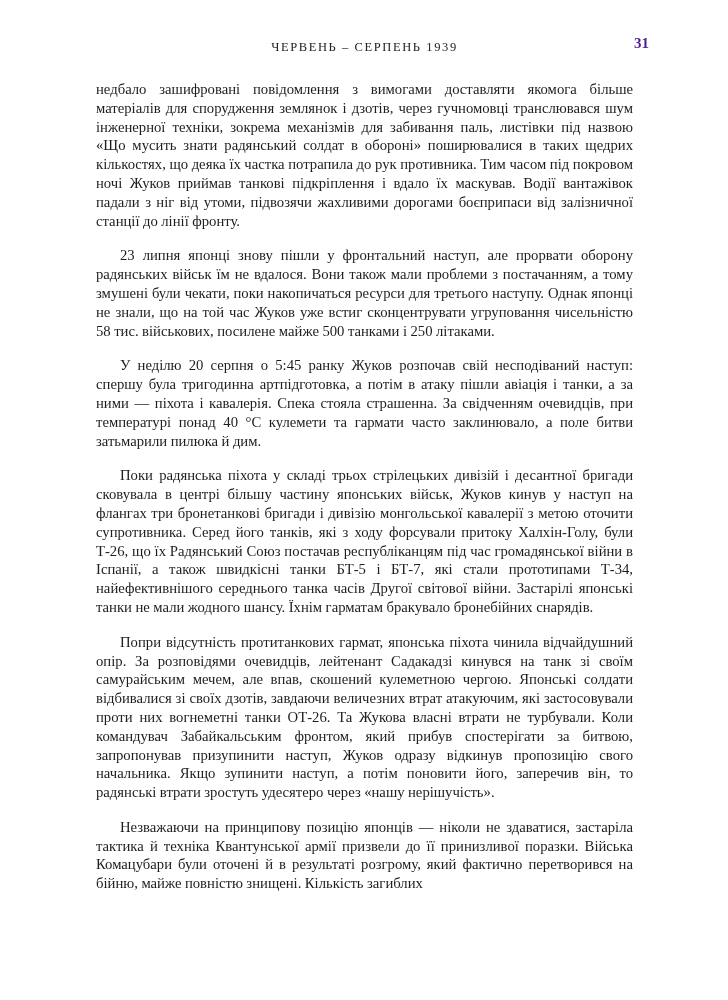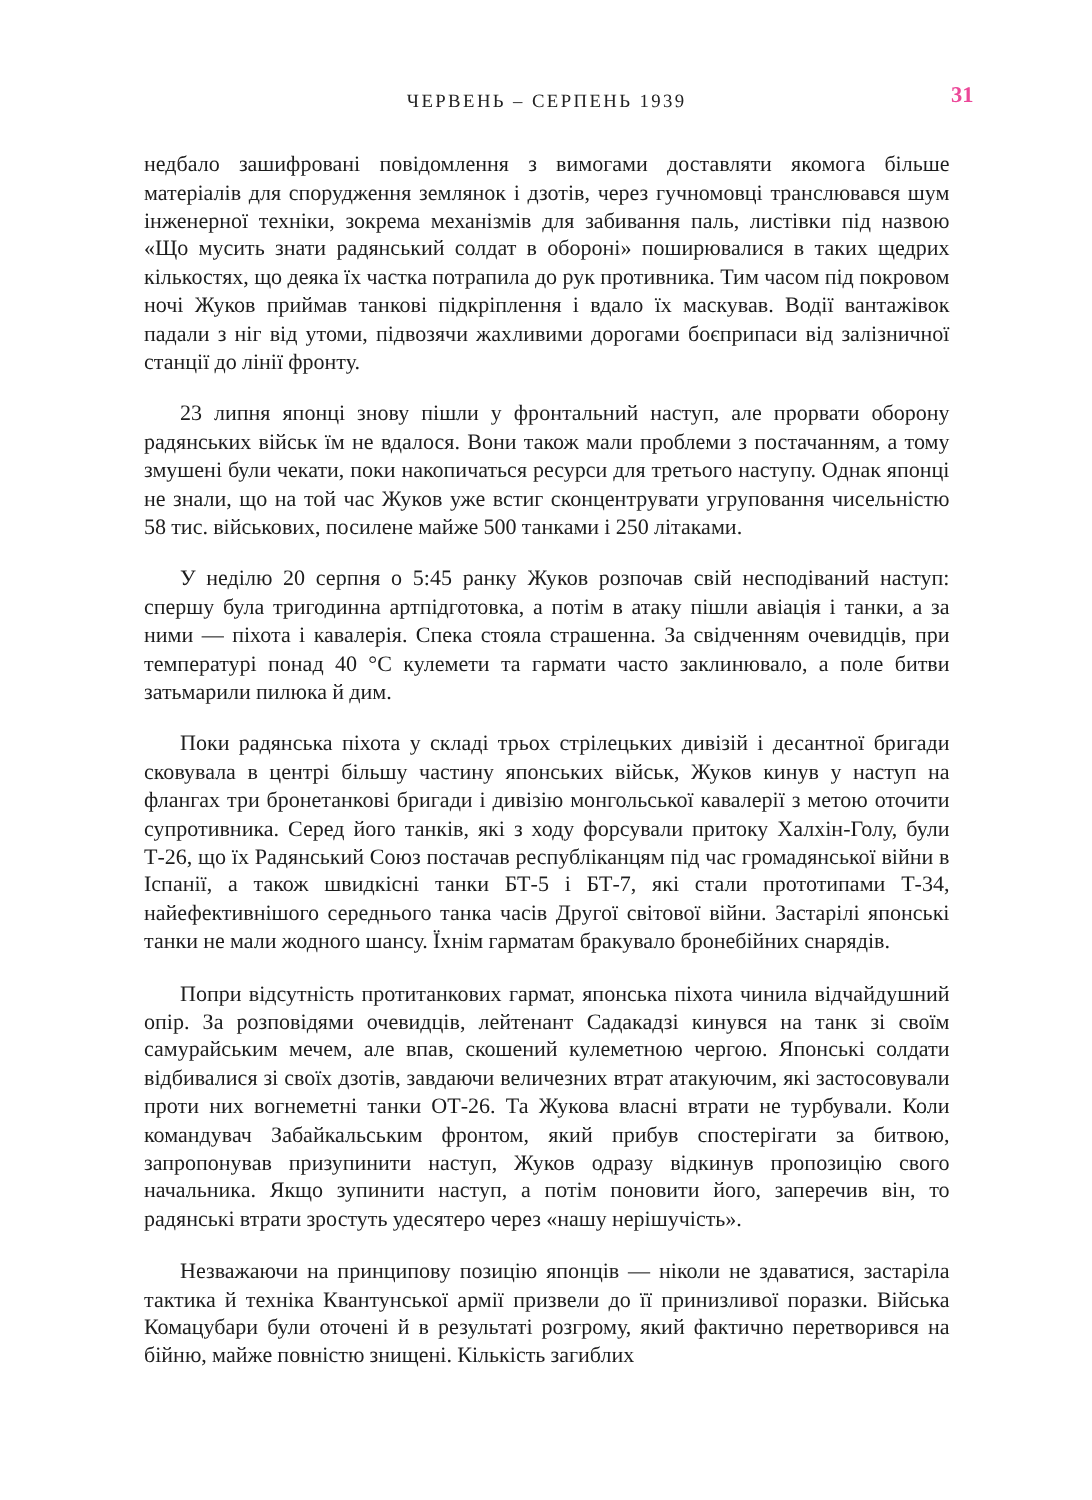--- a/index.html
+++ b/index.html
@@ -9,21 +9,21 @@
   }
   body {
     width: 728px;
     height: 1000px;
     overflow: hidden;
   }
   .page {
     box-sizing: border-box;
     width: 728px;
     height: 1000px;
-    padding: 58px 79px 0 80px;
+    padding: 37px 79px 0 80px;
     background: #ffffff;
     font-family: "Liberation Serif", "DejaVu Serif", serif;
     color: #1d1d1d;
   }
   .header {
     position: relative;
     text-align: center;
     height: 17px;
     margin-bottom: 26px;
   }
@@ -31,21 +31,21 @@
     font-size: 12.5px;
     letter-spacing: 1.6px;
     color: #222;
   }
   .page-number {
     position: absolute;
     right: 0;
     top: -2px;
     font-size: 15px;
     font-weight: bold;
-    color: #ec4899;
+    color: #4c1d95;
   }
   .body-text p {
     margin: 16px;
     font-size: 14.7px;
     line-height: 18.8px;
     text-align: justify;
     text-indent: 24px;
     hyphens: auto;
     -webkit-hyphens: auto;
     word-spacing: -0.2px;

